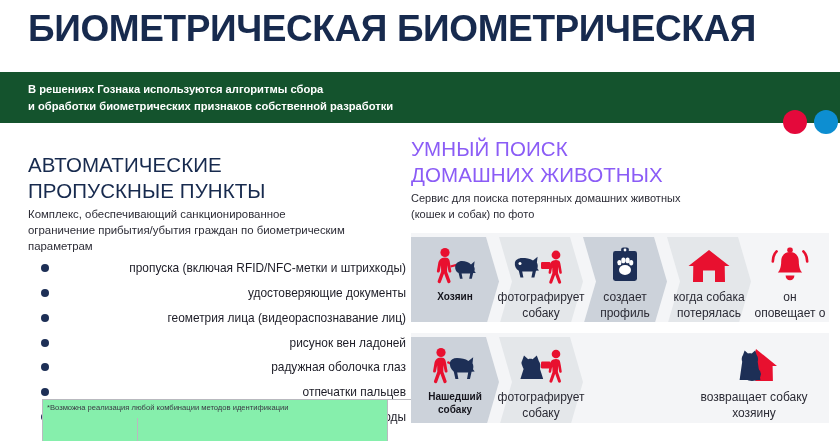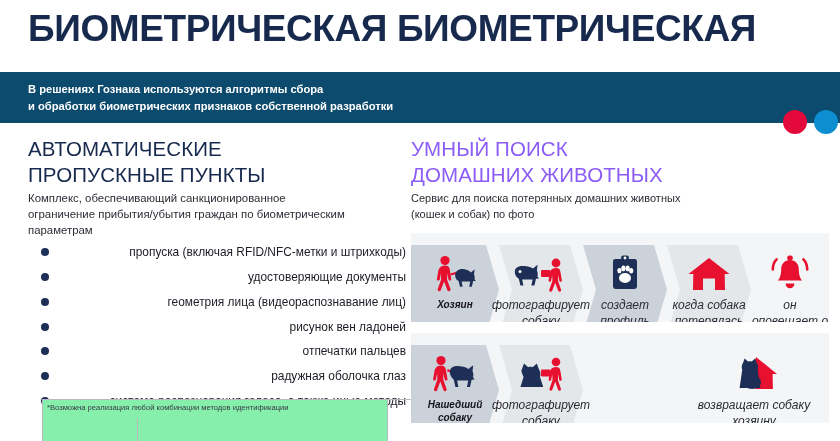--- a/index.html
+++ b/index.html
@@ -32,21 +32,21 @@
     line-height: 1.18;
   }
 
   
   .banner {
     position: absolute;
     left: 0;
     top: 72px;
     width: 840px;
     height: 51px;
-    background: #0c4a6e;
+    background: #14532d;
   }
   .banner-text {
     position: absolute;
     left: 28px;
     top: 9px;
     color: #ffffff;
     font-size: 11.2px;
     font-weight: bold;
     line-height: 1.52;
     white-space: pre-line;
@@ -57,21 +57,21 @@
     position: absolute;
     border-radius: 50%;
   }
   .dot-red  { left: 783px; top: 110px; width: 24px; height: 24px; background: #e4093b; }
   .dot-blue { left: 814px; top: 110px; width: 24px; height: 24px; background: #0d8ed1; }
 
   
   .col-left {
     position: absolute;
     left: 28px;
-    top: 136px;
+    top: 152px;
     width: 378px;
   }
   .col-right {
     position: absolute;
     left: 411px;
     top: 136px;
     width: 418px;
   }
 
   .head-navy {
@@ -172,27 +172,26 @@
     position: relative;
     width: 418px;
     background: #f4f5f7;
     overflow: hidden;
   }
   .proc-row.row1 { height: 89px; margin-top: 10px; }
   .proc-row.row2 { height: 90px; margin-top: 11px; }
 
   .step {
     position: absolute;
-    top: 12px;
+    top: 4px;
     height: 100%;
     display: flex;
     flex-direction: column;
     align-items: center;
     justify-content: flex-start;
-    font-style: italic;
   }
 
   .step .chev {
     position: absolute;
     left: 0; top: 0;
     width: 100%; height: 100%;
     z-index: 0;
   }
 
   .step-inner {
@@ -247,22 +246,22 @@
     <div class="head-navy">АВТОМАТИЧЕСКИЕ
 ПРОПУСКНЫЕ ПУНКТЫ</div>
     <div class="subtext">Комплекс, обеспечивающий санкционированное
 ограничение прибытия/убытия граждан по биометрическим
 параметрам</div>
     <ul class="bullets">
       <li><span class="bul"></span><span>пропуска (включая RFID/NFC-метки и штрихкоды)</span></li>
       <li><span class="bul"></span><span>удостоверяющие документы</span></li>
       <li><span class="bul"></span><span>геометрия лица (видеораспознавание лиц)</span></li>
       <li><span class="bul"></span><span>рисунок вен ладоней</span></li>
+      <li><span class="bul"></span><span>радужная оболочка глаз</span></li>
       <li><span class="bul"></span><span>отпечатки пальцев</span></li>
-      <li><span class="bul"></span><span>радужная оболочка глаз</span></li>
       <li><span class="bul"></span><span>система распознавания голоса, а также иные методы</span></li>
     </ul>
   </div>
 
   <div class="connector-h"></div>
   <div class="footnote-box">
     <div class="fn-text">*Возможна реализация любой комбинации методов идентификации</div>
   </div>
   <div class="connector-v"></div>
 

